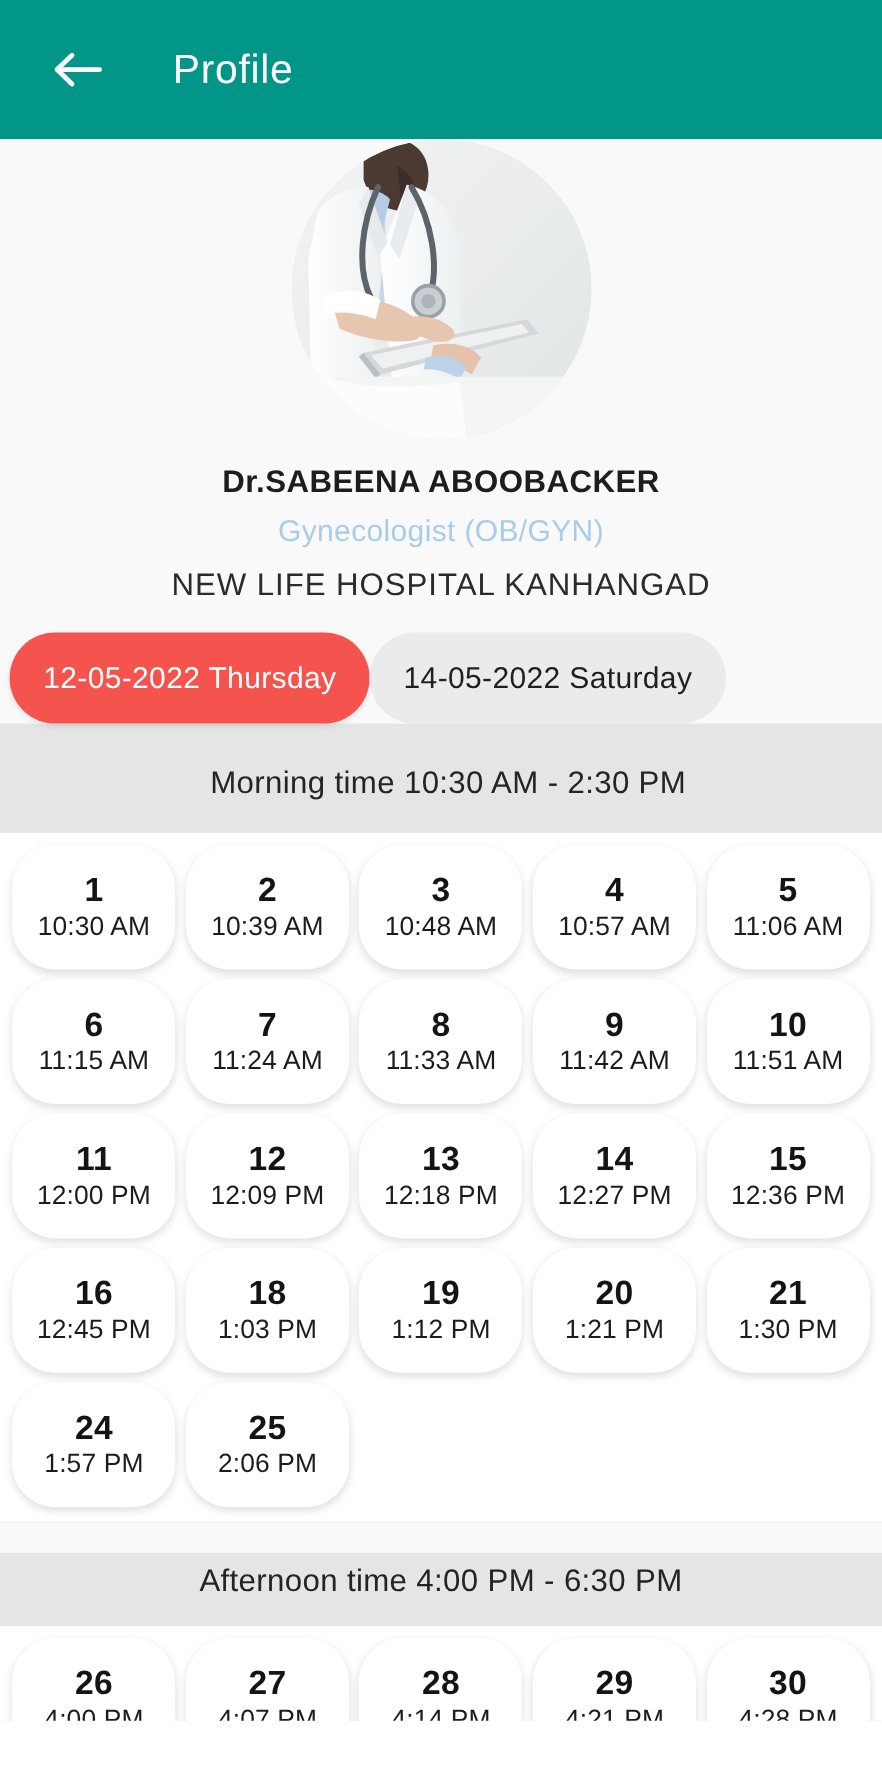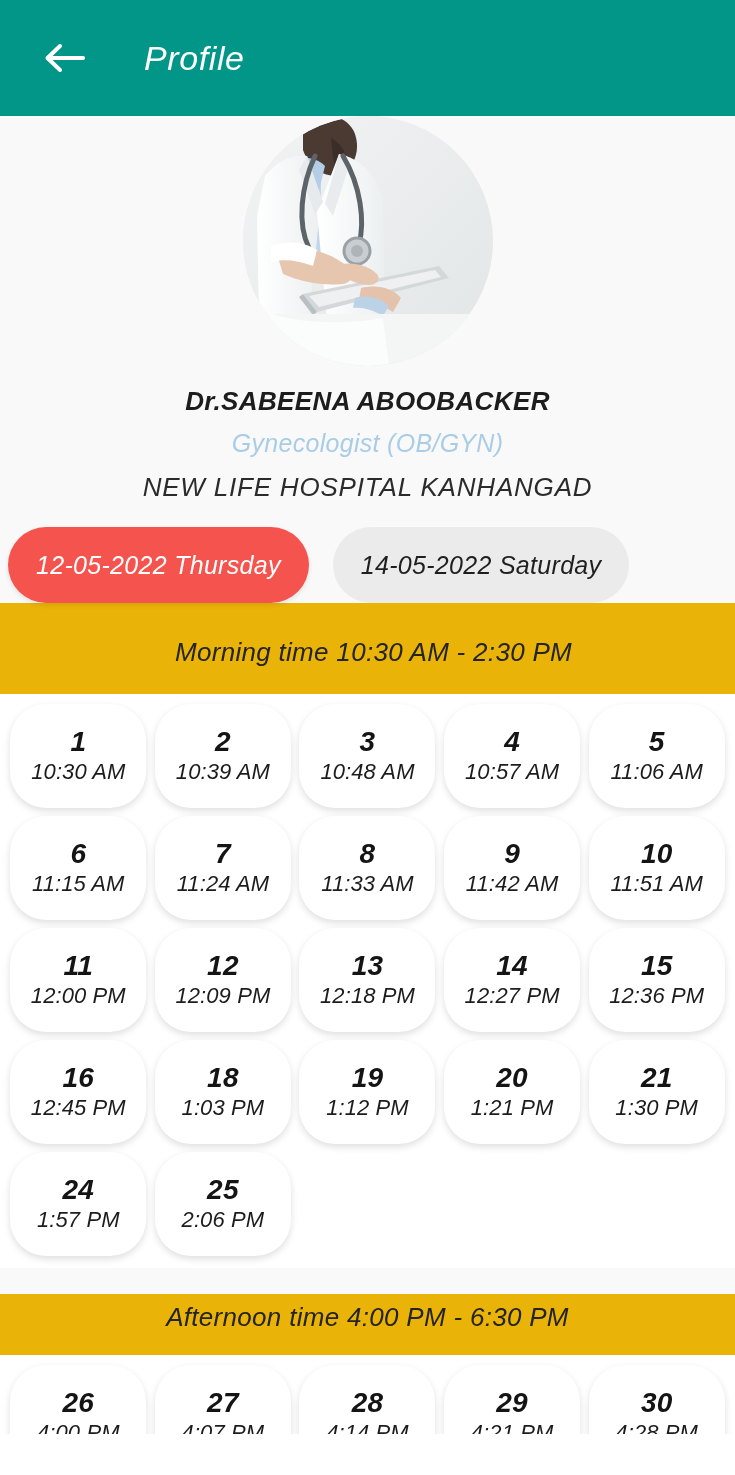--- a/index.html
+++ b/index.html
@@ -9,23 +9,22 @@
     height: 1475px;
     background: #ffffff;
     font-family: "Liberation Sans", sans-serif;
     overflow: hidden;
   }
 
   #app {
     position: relative;
     width: 735px;
     height: 1434px;
-    background: #eab308;
+    background: #e5e5e5;
     overflow: hidden;
-    font-style: italic;
   }
 
   
   .appbar {
     height: 116px;
     background: #029688;
     display: flex;
     align-items: center;
     padding-left: 36px;
     flex-shrink: 0;
@@ -92,21 +91,20 @@
     color: #2b2b2b;
     letter-spacing: 0.8px;
     text-align: center;
     white-space: nowrap;
   }
 
   
   .date-row {
     margin-top: 24px;
     display: flex;
-    gap: 24px;
     padding-left: 8px;
     width: 100%;
   }
   .date-chip {
     height: 76px;
     border-radius: 38px;
     display: flex;
     align-items: center;
     justify-content: center;
     padding: 0 28px;

